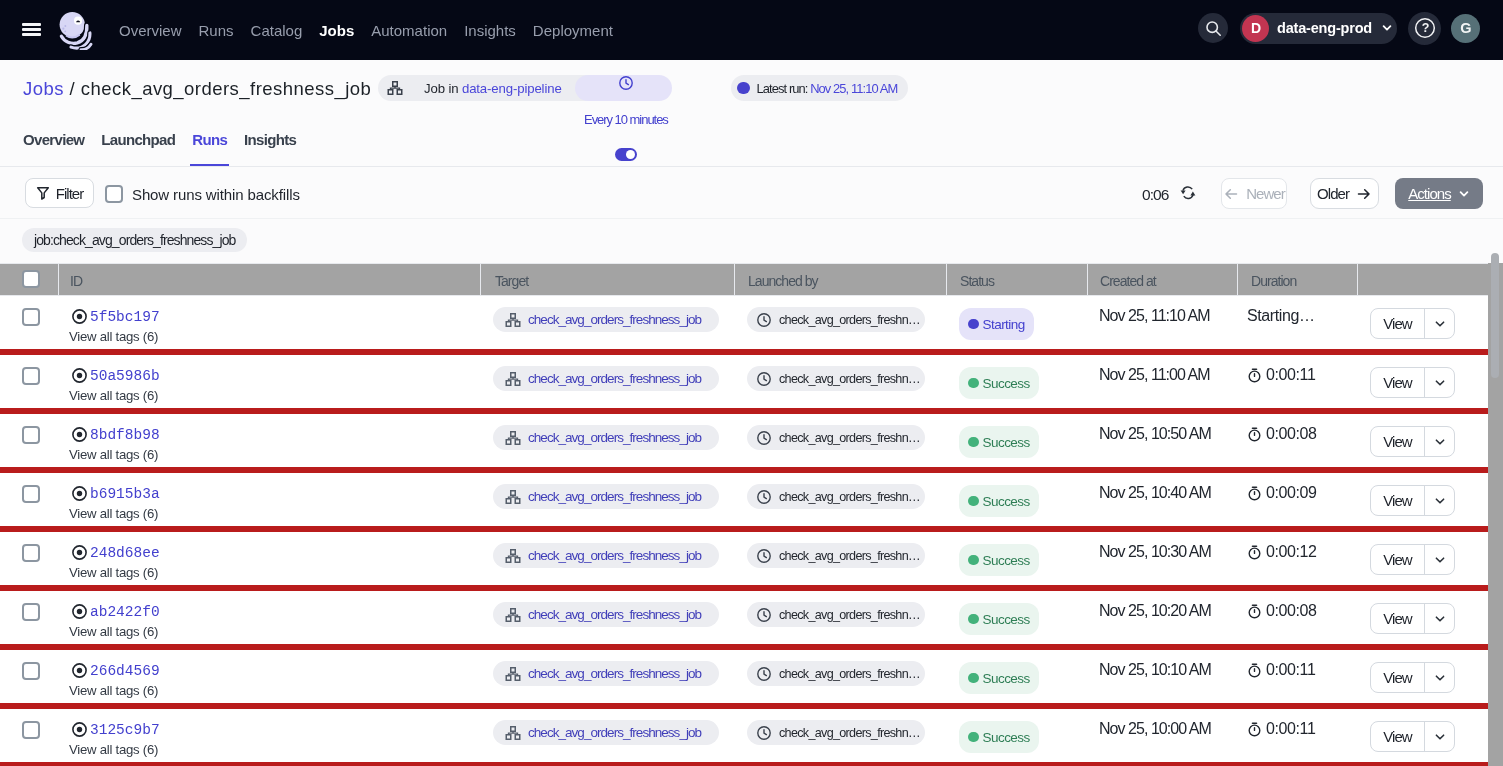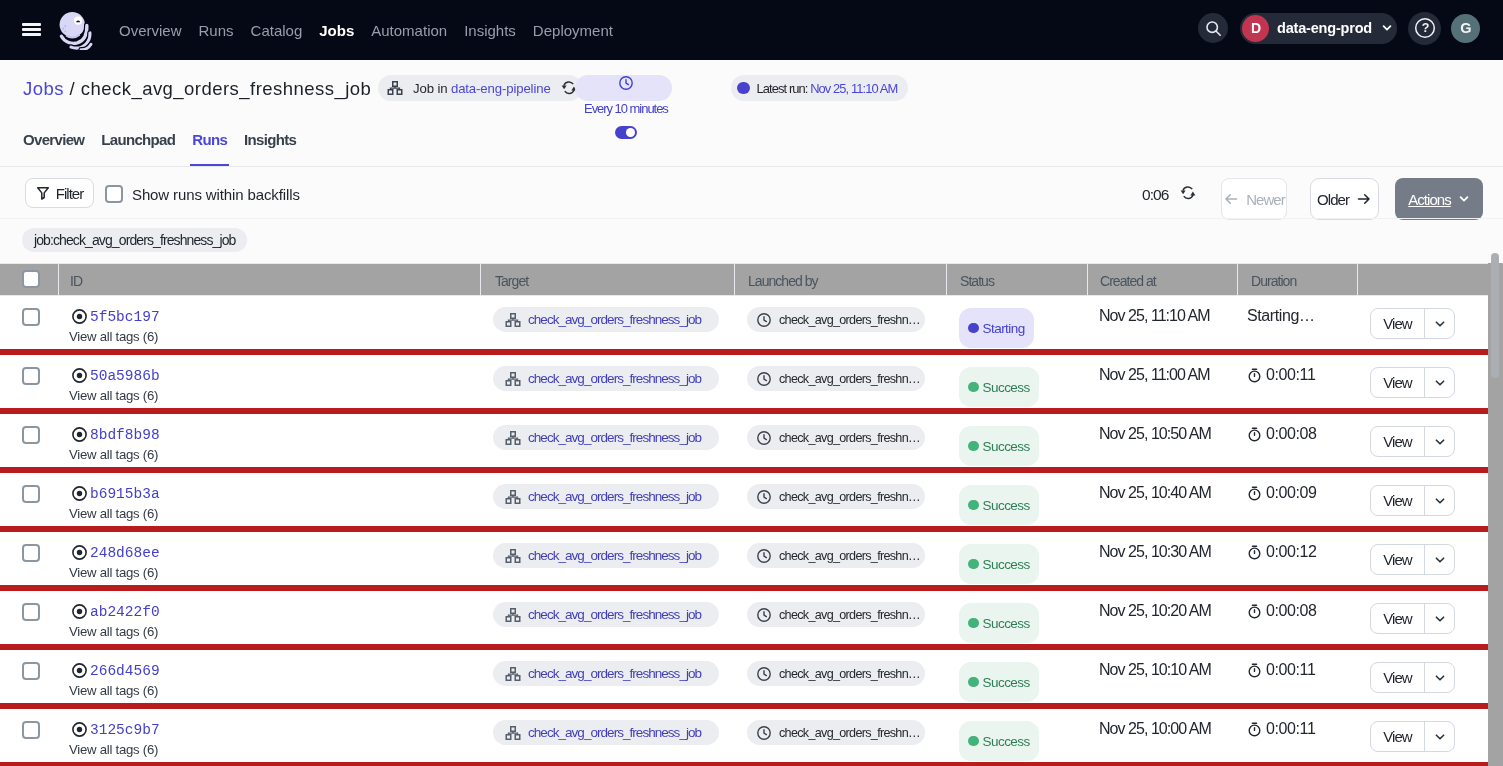--- a/index.html
+++ b/index.html
@@ -14,53 +14,53 @@
 .navlinks .active { color:#FFFFFF; font-weight:700; }
 .ncirc { position:absolute; display:flex; align-items:center; justify-content:center; border-radius:50%; background:#252A39; }
 .depl { position:absolute; left:1240px; top:12.5px; width:157px; height:31px; border-radius:16px; background:#252A39; display:flex; align-items:center; color:#fff; }
 .depl .d { width:27px; height:27px; margin-left:2px; border-radius:50%; background:#C23551; display:flex; align-items:center; justify-content:center; font-size:14px; font-weight:700; flex:none; }
 .depl .t { margin-left:8px; font-size:14.5px; font-weight:700; letter-spacing:-0.013em; }
 .depl .ch { margin-left:9px; }
 .avatar { position:absolute; left:1451px; top:13.5px; width:29px; height:29px; border-radius:50%; background:#567077; color:#F3F5F5; display:flex; align-items:center; justify-content:center; font-size:14.5px; font-weight:700; }
 .titlerow { position:absolute; left:23px; top:77px; height:24px; display:flex; align-items:center; font-size:18.5px; letter-spacing:0.025em; }
 .titlerow .lnk { color:#4A46D9; }
 .titlerow .name { color:#1C2127; }
-.hpill { position:absolute; top:75px; height:26px; border-radius:13px; background:#ECEDF1; display:flex; align-items:center; font-size:13.2px; color:#1E222A; padding:0 5px 0 9px; gap:10px; }
+.hpill { position:absolute; top:75px; height:26px; border-radius:13px; background:#ECEDF1; display:flex; align-items:center; font-size:13.2px; color:#1E222A; padding:0 5px 0 9px; gap:21px; }
 .hpill svg, .hpill .tg { flex:none; }
 .hpill.lav { background:#E5E3F9; color:#4340CE;flex-direction:column; }
 .blue { color:#4A46D9; }
 .tabs { position:absolute; left:23px; top:131px; display:flex; gap:17px; font-size:15px; font-weight:700; letter-spacing:-0.045em; color:#39414D; }
 .tabs .sel { color:#4A46D9; position:relative; }
 .tabs .sel:after { content:""; position:absolute; left:-2px; right:-2px; top:32.5px; height:3px; background:#4A46D9; }
 .hdrline { position:absolute; left:0; top:166px; width:1503px; height:1px; background:#E7E9ED; }
 .fbtn { position:absolute; left:25px; top:178px; width:69px; height:30px; background:#fff; border:1px solid #D8DCE1; border-radius:8px; display:flex; align-items:center; justify-content:center; gap:6px; font-size:15px; color:#1E222A; }
 .cbx { display:inline-block; width:18px; height:18px; border:2px solid #8C96A1; border-radius:4px; background:#fff; }
 .showruns { position:absolute; left:105px; top:185px; display:flex; align-items:center; gap:9px; font-size:15px; letter-spacing:-0.008em; color:#1E222A; }
 .zerotime { position:absolute; left:1142px; top:186px; font-size:15.5px; color:#21262E; }
 .refr2 { position:absolute; left:1180px; top:186px; }
-.btn { position:absolute; top:178px; height:42px; border-radius:8px; border:1px solid #D8DCE1; background:#fff; display:flex; align-items:center; justify-content:center; font-size:15px; gap:7px; color:#21262E; }
+.btn { position:absolute; top:178px; height:31px; border-radius:8px; border:1px solid #D8DCE1; background:#fff; display:flex; align-items:center; justify-content:center; font-size:15px; gap:7px; color:#21262E; }
 .btn.disabled { color:#ABB1BA; border-color:#E3E6EA; }
 .btn.grey { background:#757B87; border:none; color:#fff;text-decoration:underline; }
 .filterline { position:absolute; left:0; top:218px; width:1503px; height:1px; background:#EFF1F3; }
 .jobtag { position:absolute; left:22px; top:228px; height:24px; border-radius:12px; background:#ECEDF1; color:#1E222A; font-size:14px; letter-spacing:-0.064em; display:flex; align-items:center; padding:0 12px; }
 .tbl { position:absolute; left:0; top:263px; width:1503px; height:503px; background:#a3a3a3; }
 .vline { position:absolute; top:0; width:1px; height:503px; background:#E7E9EE; }
 .thead { position:absolute; left:0; top:0; width:1488px; height:33px; border-top:1px solid #E7E9ED; border-bottom:1px solid #E7E9ED; font-size:14px; color:#4A545F; }
 .thead div { position:absolute; top:9px; }
 .row { position:absolute; left:0; width:1488px; height:59px; border-bottom:6px solid #b91c1c; background:#fff; }
 .rcbx { position:absolute; left:22px; top:12px; }
 .tgt { position:absolute; left:71px; top:12px; }
 .rid { position:absolute; left:90px; top:13px; font-family:"Liberation Mono", monospace; font-size:14.5px; letter-spacing:0; color:#4340CE; }
 .vtags { position:absolute; left:69px; top:33px; font-size:13.2px; letter-spacing:-0.02em; color:#333A44; }
 .pill { position:absolute; top:11px; height:25px; border-radius:13px; background:#ECEDF1; display:flex; align-items:center; font-size:13.5px; gap:7px; padding:0 12px; overflow:hidden; }
 .pill.target { left:493px; width:226px; color:#413FB9; }
 .pill.launch { left:747px; width:178px; color:#23272E; font-size:12.6px; letter-spacing:-0.055em; padding:0 9px !important; }
 .pill.launch .tx { white-space:nowrap; overflow:visible; flex:none; }
 .pill svg { flex:none; }
-.status { position:absolute; left:959px; top:12px; height:40px; border-radius:12px; display:flex; align-items:center; font-size:13.5px; letter-spacing:-0.04em; gap:4px; padding:0 9px; }
+.status { position:absolute; left:959px; top:12px; height:32px; border-radius:12px; display:flex; align-items:center; font-size:13.5px; letter-spacing:-0.04em; gap:4px; padding:0 9px; }
 .status .dot { width:10.5px; height:10.5px; border-radius:50%; }
 .st-starting { background:#E5E3F9; color:#4340CE; }
 .st-starting .dot { background:#4742CD; }
 .st-success { background:#EAF5EF; color:#2E7E55; }
 .st-success .dot { background:#43B27B; }
 .created { position:absolute; left:1099px; top:11px; font-size:16px; color:#21262E; }
 .dur { position:absolute; left:1247px; top:11px; font-size:16px; letter-spacing:-0.025em; color:#21262E; display:flex; align-items:center; gap:4px; }
 .viewbtn { position:absolute; left:1370px; top:12px; width:85px; height:31px; border:1px solid #D4D9DF; border-radius:8px; background:#fff; display:flex; }
 .viewbtn .v { width:54px; border-right:1px solid #D4D9DF; display:flex; align-items:center; justify-content:center; font-size:15px; color:#1E222A; }
 .viewbtn .c { flex:1; display:flex; align-items:center; justify-content:center; }

